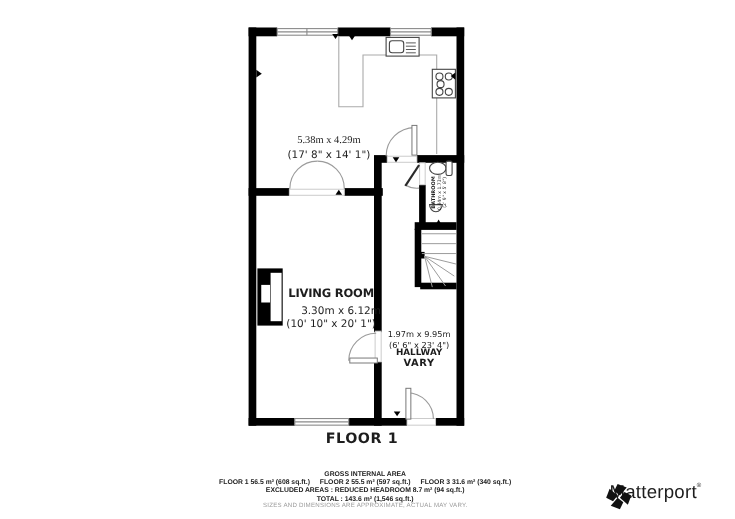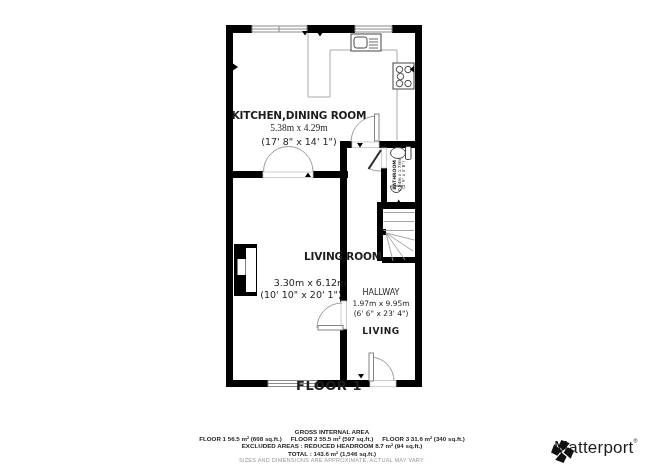--- a/index.html
+++ b/index.html
@@ -1,21 +1,21 @@
 <!DOCTYPE html>
 <html><head>
 <meta charset="utf-8">
 <style>
   html,body{margin:0;padding:0;background:#fff;}
   #canvas{position:relative;width:668px;height:472px;background:#fff;overflow:hidden;
           font-family:"DejaVu Sans","Liberation Sans",sans-serif;color:#1d1d1d;}
   .lbl{position:absolute;white-space:nowrap;transform:translateX(-50%);text-align:center;color:#1d1d1d;}
   .room-name{font-size:10.5px;font-weight:bold;letter-spacing:-0.2px;}
   .room-dim{font-size:9.5px;}
-  .hall-name{font-size:8px;font-weight:normal;}
+  .hall-name{font-size:8px;font-weight:bold;margin-top:28px;}
   .hall-dim{font-size:7.5px;}
   .entry-name{font-size:9px;font-weight:bold;letter-spacing:0.5px;}
   .floor-label{font-size:13px;font-weight:bold;letter-spacing:0.5px;}
   .bath-block{position:absolute;left:374px;top:168px;width:52px;transform:rotate(-90deg);
               transform-origin:center;text-align:center;line-height:4.6px;}
   .bath-name{font-size:4.6px;font-weight:bold;letter-spacing:0;}
   .bath-dim{font-size:4.2px;}
   .footer{position:absolute;left:332px;top:428px;transform:translateX(-50%);text-align:center;
           font-family:"Liberation Sans",sans-serif;font-size:6.2px;font-weight:bold;
           color:#222;line-height:7.2px;white-space:nowrap;}
@@ -136,40 +136,39 @@
       <polygon points="302,31 308,31 305,35.5"></polygon>
       <polygon points="317,32 323,32 320,36.5"></polygon>
       <polygon points="233,63.5 233,70.5 238,67"></polygon>
       <polygon points="305,177 311,177 308,172.5"></polygon>
       <polygon points="357,143 363,143 360,147.5"></polygon>
       <polygon points="414,66 414,72.5 409.8,69.2"></polygon>
       <polygon points="358,374 364,374 361,378.5"></polygon>
     </g>
   </svg>
 
-  <div class="lbl room-name" style="left:299px;top:109px;">KITCHEN,DINING ROOM</div>
   <div class="lbl room-dim" style="left:299px;top:123px;font-family:Liberation Serif, serif;">5.38m x 4.29m</div>
   <div class="lbl room-dim" style="left:299px;top:136px;">(17' 8" x 14' 1")</div>
 
-  <div class="lbl room-name" style="left:301px;top:250px;margin-left:42px;">LIVING ROOM</div>
+  <div class="lbl room-name" style="left:301px;top:261px;">LIVING ROOM</div>
   <div class="lbl room-dim" style="left:310px;top:277px;">3.30m x 6.12m</div>
   <div class="lbl room-dim" style="left:301px;top:289px;">(10' 10" x 20' 1")</div>
 
   <div class="lbl hall-name" style="left:381px;top:288px;">HALLWAY</div>
   <div class="lbl hall-dim" style="left:381px;top:299px;">1.97m x 9.95m</div>
   <div class="lbl hall-dim" style="left:381px;top:309px;">(6' 6" x 23' 4")</div>
-  <div class="lbl entry-name" style="left:381px;top:326px;">LIVING</div>
+  <div class="lbl entry-name" style="left:381px;top:326px;">VARY</div>
 
   <div class="bath-block">
     <div class="bath-name">BATHROOM</div>
     <div class="bath-dim">0.84m x 1.73m</div>
     <div class="bath-dim">(2' 9" x 5' 8")</div>
   </div>
 
-  <div class="lbl floor-label" style="left:329px;top:378px;text-align:center;">FLOOR 1</div>
+  <div class="lbl floor-label" style="left:329px;top:392px;text-align:center;">FLOOR 1</div>
 
   <div class="footer">
     <div>GROSS INTERNAL AREA</div>
     <div class="floors">
       <span>FLOOR 1 56.5 m² (608 sq.ft.)</span>
       <span>FLOOR 2 55.5 m² (597 sq.ft.)</span>
       <span>FLOOR 3 31.6 m² (340 sq.ft.)</span>
     </div>
     <div>EXCLUDED AREAS :  REDUCED HEADROOM 8.7 m² (94 sq.ft.)</div>
     <div>TOTAL :  143.6 m² (1,546 sq.ft.)</div>

